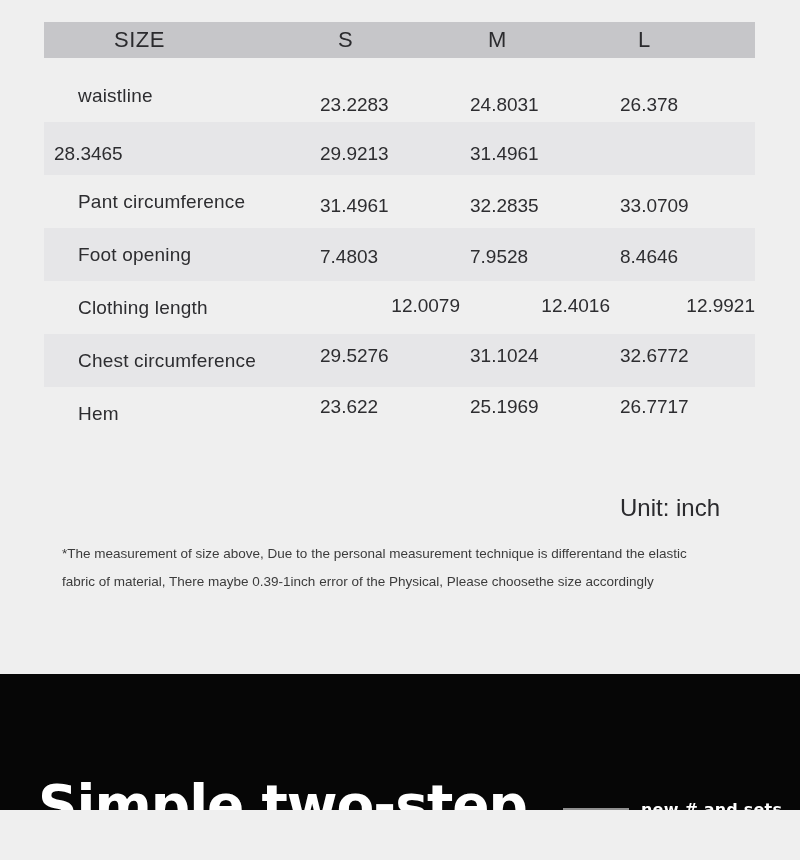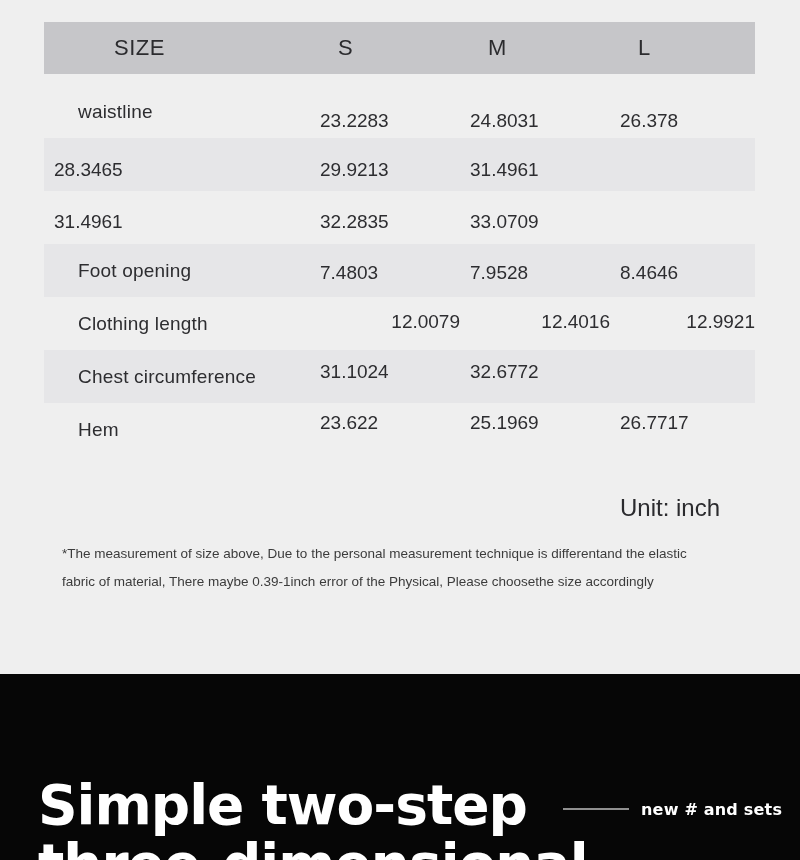--- a/index.html
+++ b/index.html
@@ -11,21 +11,21 @@
     color:#2d2d30;
     overflow:hidden;
   }
 
   
   .size-table { position:absolute; left:44px; top:22px; width:711px; }
 
   .thead {
     display:grid;
     grid-template-columns:266px 150px 150px 1fr;
-    height:52px;
+    height:36px;
     align-items:center;
     background:#c6c6c9;
     font-size:22px;
     font-weight:500;
     letter-spacing:0.5px;
     color:#2b2b2e;
   }
   .th-size  { padding-left:70px; }
   .th-col   { padding-left:28px; }
 
@@ -66,21 +66,21 @@
     width:690px;
     font-size:13.5px;
     line-height:28px;
     color:#3c3c3c;
   }
 
   
   .hero {
     position:absolute;
     left:0; top:674px;
-    width:800px; height:186px;
+    width:800px; height:136px;
     background:#060606;
     color:#ffffff;
     overflow:hidden;
   }
   .hero-title {
     position:absolute;
     left:38px; top:102px;
     font-family:"DejaVu Sans", sans-serif;
     font-weight:bold;
     font-size:55px;
@@ -121,38 +121,40 @@
       <div class="cell-val">23.2283</div>
       <div class="cell-val">24.8031</div>
       <div class="cell-val">26.378</div>
     </div>
     <div class="trow">
       <div class="cell-val">28.3465</div>
       <div class="cell-val">29.9213</div>
       <div class="cell-val">31.4961</div>
     </div>
     <div class="trow">
+      <div class="cell-label">Pant circumference</div>
       <div class="cell-val">31.4961</div>
       <div class="cell-val">32.2835</div>
       <div class="cell-val">33.0709</div>
     </div>
     <div class="trow">
       <div class="cell-label">Foot opening</div>
       <div class="cell-val">7.4803</div>
       <div class="cell-val">7.9528</div>
       <div class="cell-val">8.4646</div>
     </div>
     <div class="trow">
       <div class="cell-label">Clothing length</div>
       <div class="cell-val">12.0079</div>
       <div class="cell-val">12.4016</div>
       <div class="cell-val">12.9921</div>
     </div>
     <div class="trow">
       <div class="cell-label">Chest circumference</div>
+      <div class="cell-val">29.5276</div>
       <div class="cell-val">31.1024</div>
       <div class="cell-val">32.6772</div>
     </div>
     <div class="trow">
       <div class="cell-label">Hem</div>
       <div class="cell-val">23.622</div>
       <div class="cell-val">25.1969</div>
       <div class="cell-val">26.7717</div>
     </div>
   </div>

